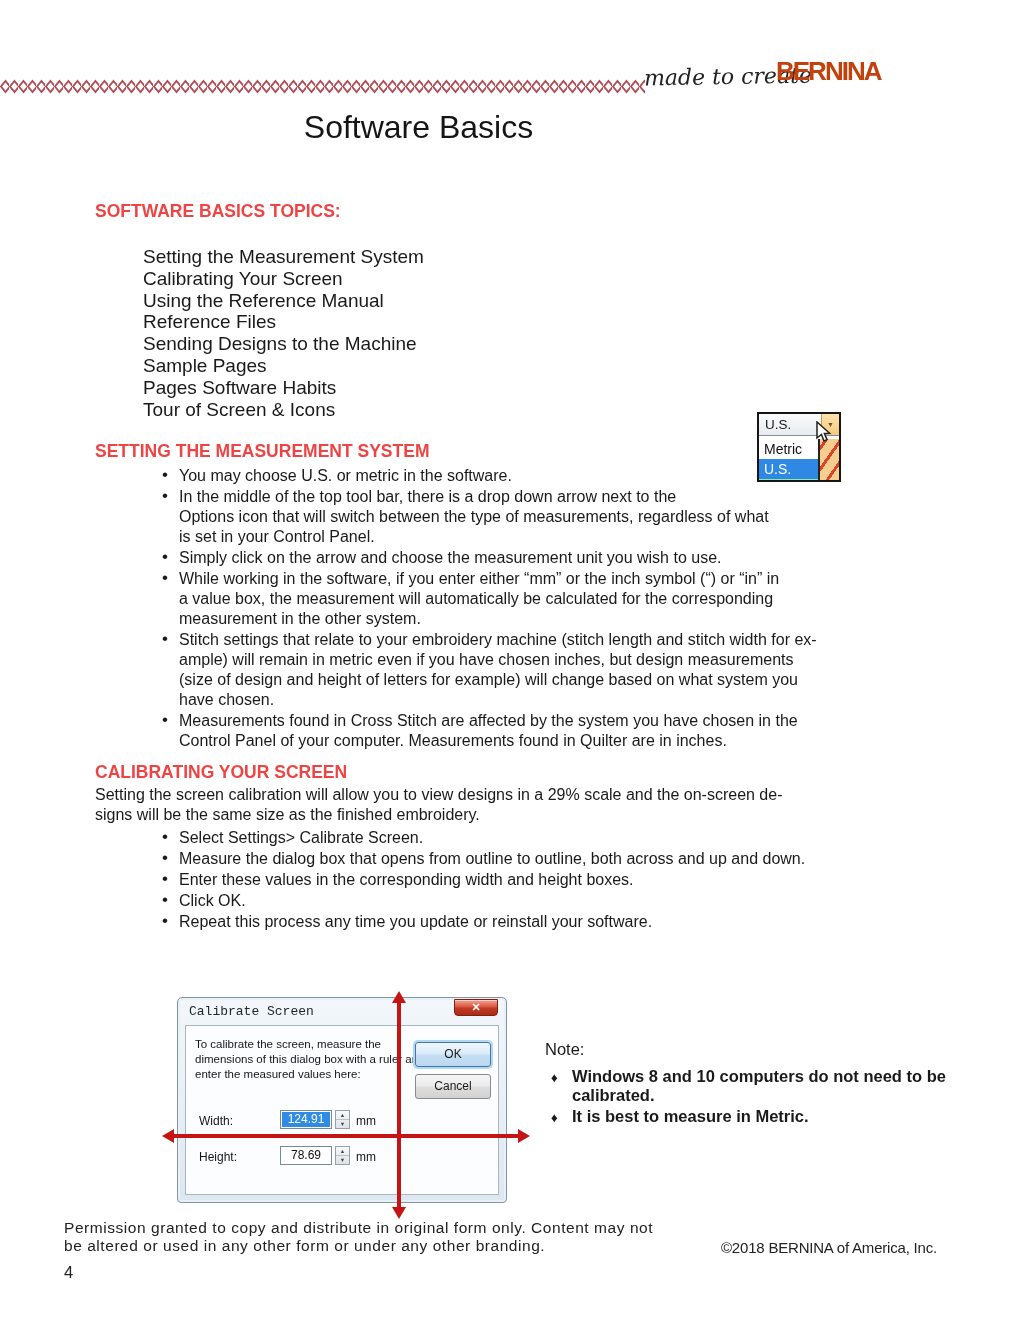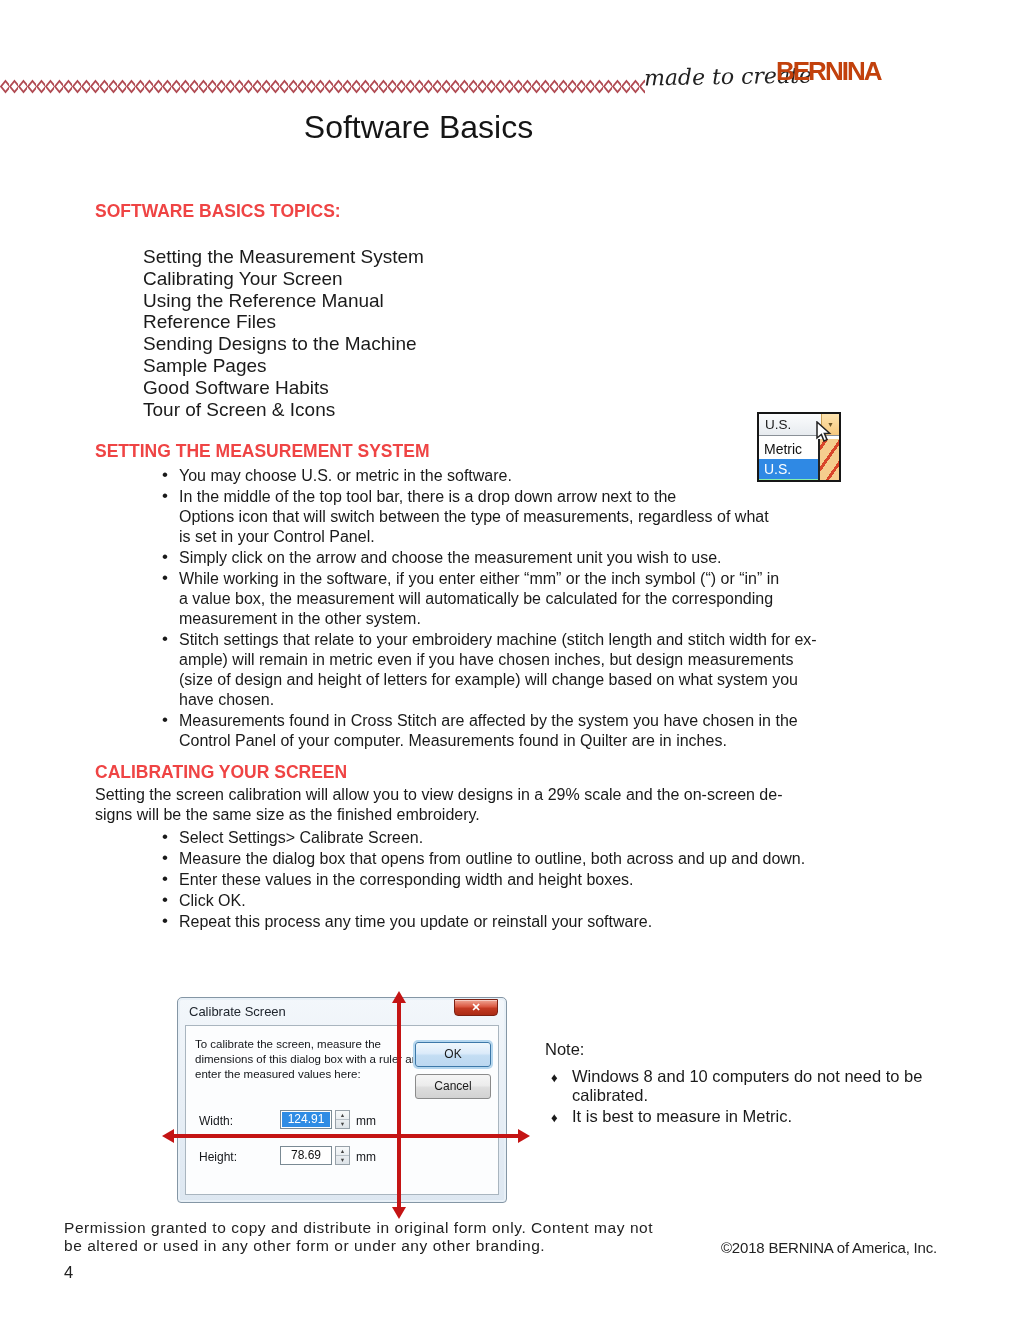--- a/index.html
+++ b/index.html
@@ -41,21 +41,21 @@
   .dd-list{width:59px;border-right:2px solid #222;}
   .dd-item{height:20px;font-size:14px;padding-left:5px;line-height:20px;background:#fff;color:#111;}
   .dd-item.sel{background:#2f89e4;color:#fff;}
   .dd-sliver{flex:1;background:repeating-linear-gradient(125deg,#f5cd8e 0 4px,#d8452a 4px 7px,#f5cd8e 7px 12px);}
   .cursor{position:absolute;left:56px;top:7px;z-index:3;}
 
   
   .dialog{position:absolute;left:177px;top:997px;width:330px;height:206px;box-sizing:border-box;
           background:linear-gradient(#f3f7fb,#dde7f1);border:1px solid #8496a5;
           border-radius:5px 5px 4px 4px;box-shadow:inset 0 0 0 2px #e8f0f7;z-index:1;}
-  .dlg-title{position:absolute;left:11px;top:6px;font-size:13px;color:#20262e;}
+  .dlg-title{position:absolute;left:11px;top:6px;font-size:13px;color:#20262e;font-family:Liberation Mono, monospace;}
   .dlg-close{position:absolute;right:8px;top:1px;width:44px;height:17px;box-sizing:border-box;
              background:linear-gradient(#f0a795,#da5740 45%,#c23a22 55%,#ab2b15);
              border:1px solid #7c2012;border-radius:0 0 4px 4px;color:#fff;font-size:11px;
              font-weight:bold;text-align:center;line-height:15px;
              box-shadow:inset 0 1px 0 rgba(255,255,255,.45);}
   .dlg-client{position:absolute;left:7px;top:27px;right:7px;bottom:7px;background:#fcfdfe;
               border:1px solid #a9b5bf;}
   .dlg-instructions{position:absolute;left:9px;top:11px;width:242px;font-size:11.5px;
                     line-height:15px;white-space:pre-line;color:#14161a;}
   .btn{position:absolute;width:76px;height:25px;box-sizing:border-box;font-size:12px;text-align:center;
@@ -85,21 +85,21 @@
   .arrow-h{position:absolute;left:162px;top:1129px;width:368px;height:14px;z-index:5;}
   .arrow-h .shaft{position:absolute;top:5px;left:10px;right:10px;height:4px;background:#c41414;}
   .arrow-h::before{content:"";position:absolute;top:0;left:0;border-top:7px solid transparent;
                    border-bottom:7px solid transparent;border-right:12px solid #c41414;}
   .arrow-h::after{content:"";position:absolute;top:0;right:0;border-top:7px solid transparent;
                   border-bottom:7px solid transparent;border-left:12px solid #c41414;}
 
   
   .note{position:absolute;left:545px;top:1040px;width:430px;font-size:16.5px;line-height:19.5px;}
   .note-h{margin:0;font-size:16.5px;font-weight:normal;}
-  .note ul{list-style:none;margin:7px 0 12px 6px;padding:0;}
+  .note ul{list-style:none;margin:7px 0 12px 6px;padding:0;font-weight:bold;}
   .note li{position:relative;padding-left:21px;white-space:pre-line;margin-bottom:1px;}
   .note li::before{content:"♦";position:absolute;left:0;top:1px;font-size:13px;}
 
   
   .permission{position:absolute;left:64px;top:1219px;font-size:15.5px;line-height:18px;
               letter-spacing:0.55px;white-space:pre-line;color:#222;}
   .copyright{position:absolute;left:721px;top:1239px;font-size:15px;letter-spacing:-0.2px;color:#222;}
   .pagenum{position:absolute;left:64px;top:1263px;font-size:16.5px;color:#222;}
 </style>
 </head>
@@ -121,21 +121,21 @@
 
   <div class="topics">
     <h2 class="sec">SOFTWARE BASICS TOPICS:</h2>
     <ul>
       <li>Setting the Measurement System</li>
       <li>Calibrating Your Screen</li>
       <li>Using the Reference Manual</li>
       <li>Reference Files</li>
       <li>Sending Designs to the Machine</li>
       <li>Sample Pages</li>
-      <li>Good Software Habits</li>
+      <li>Pages Software Habits</li>
       <li>Tour of Screen &amp; Icons</li>
     </ul>
   </div>
 
   <div class="measurement">
     <h2 class="sec">SETTING THE MEASUREMENT SYSTEM</h2>
     <ul class="bullets">
       <li>You may choose U.S. or metric in the software.</li>
       <li>In the middle of the top tool bar, there is a drop down arrow next to the
 Options icon that will switch between the type of measurements, regardless of what

